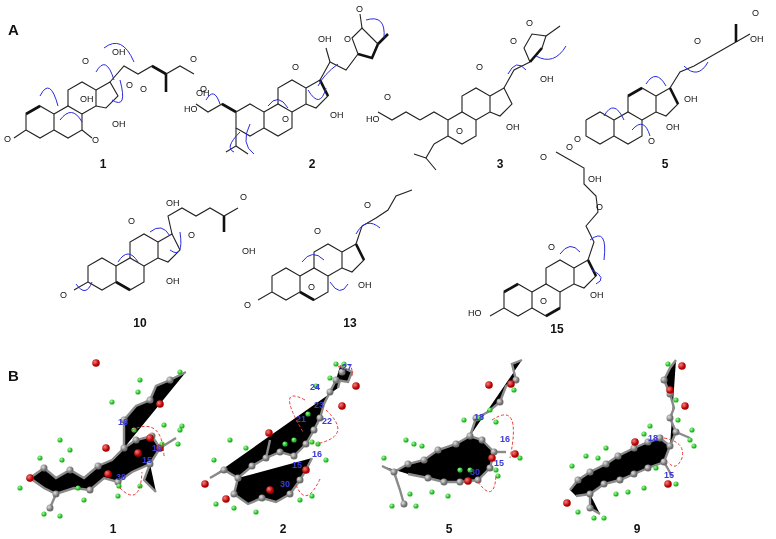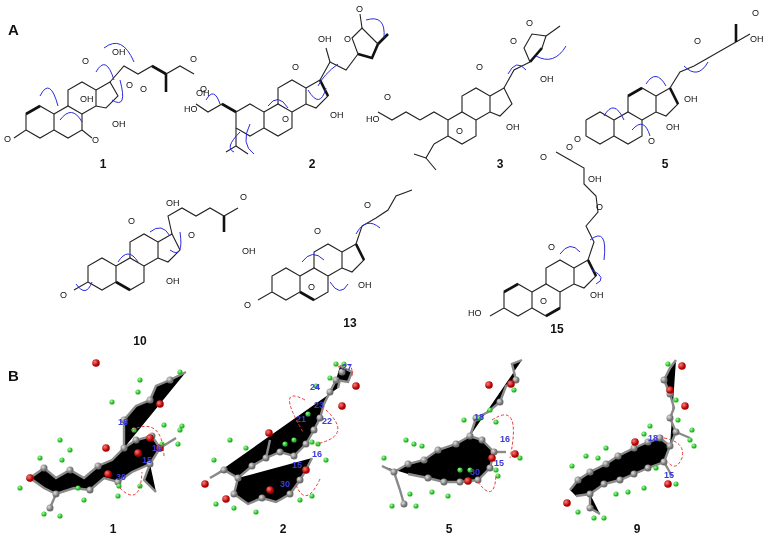--- a/index.html
+++ b/index.html
@@ -188,21 +188,21 @@
     <path class="hmbc" d="M560,254 q10,-14 20,-2"></path>
     <path class="hmbc" d="M590,240 q18,-14 14,20"></path>
     <path class="hmbc" d="M592,270 q16,8 4,14"></path>
   </g>
 </svg>
 
 <div class="cmp-label" style="left:103px;top:157px;">1</div>
 <div class="cmp-label" style="left:312px;top:157px;">2</div>
 <div class="cmp-label" style="left:500px;top:157px;">3</div>
 <div class="cmp-label" style="left:665px;top:157px;">5</div>
-<div class="cmp-label" style="left:140px;top:334px;text-align:center;">10</div>
+<div class="cmp-label" style="left:140px;top:316px;text-align:center;">10</div>
 <div class="cmp-label" style="left:350px;top:316px;">13</div>
 <div class="cmp-label" style="left:557px;top:322px;">15</div>
 
 <svg width="776" height="539">
   <defs>
     <radialGradient id="gC" cx="35%" cy="35%">
         <stop offset="0" stop-color="#e0e0e0"></stop>
         <stop offset="1" stop-color="#6e6e6e"></stop>
       </radialGradient>
     <radialGradient id="gH" cx="35%" cy="35%">

